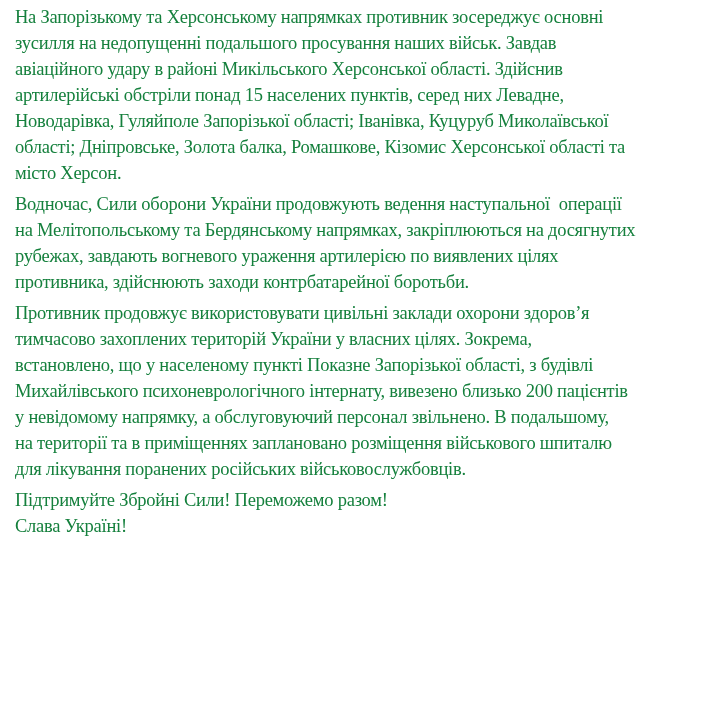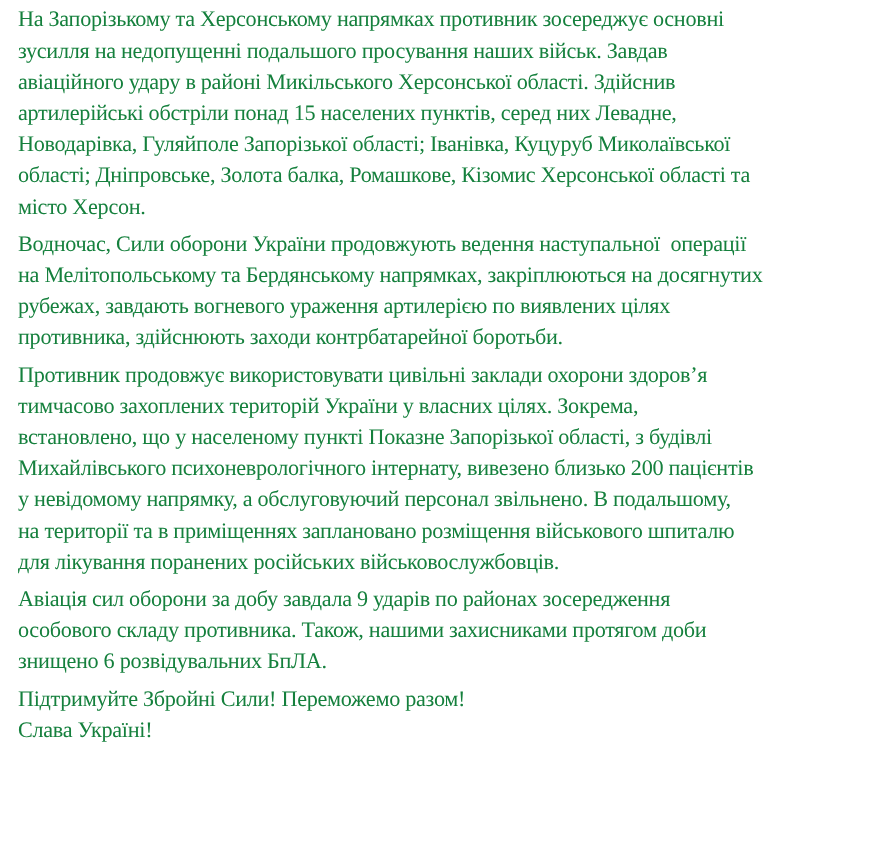--- a/index.html
+++ b/index.html
@@ -44,18 +44,15 @@
 на Мелітопольському та Бердянському напрямках, закріплюються на досягнутих
 рубежах, завдають вогневого ураження артилерією по виявлених цілях
 противника, здійснюють заходи контрбатарейної боротьби.</p>
   <p class="para">Противник продовжує використовувати цивільні заклади охорони здоров’я
 тимчасово захоплених територій України у власних цілях. Зокрема,
 встановлено, що у населеному пункті Показне Запорізької області, з будівлі
 Михайлівського психоневрологічного інтернату, вивезено близько 200 пацієнтів
 у невідомому напрямку, а обслуговуючий персонал звільнено. В подальшому,
 на території та в приміщеннях заплановано розміщення військового шпиталю
 для лікування поранених російських військовослужбовців.</p>
-  <p class="para">Авіація сил оборони за добу завдала 9 ударів по районах зосередження
-особового складу противника. Також, нашими захисниками протягом доби
-знищено 6 розвідувальних БпЛА.</p>
   <p class="para">Підтримуйте Збройні Сили! Переможемо разом!
 Слава Україні!</p>
 </main>
 
 </body></html>

